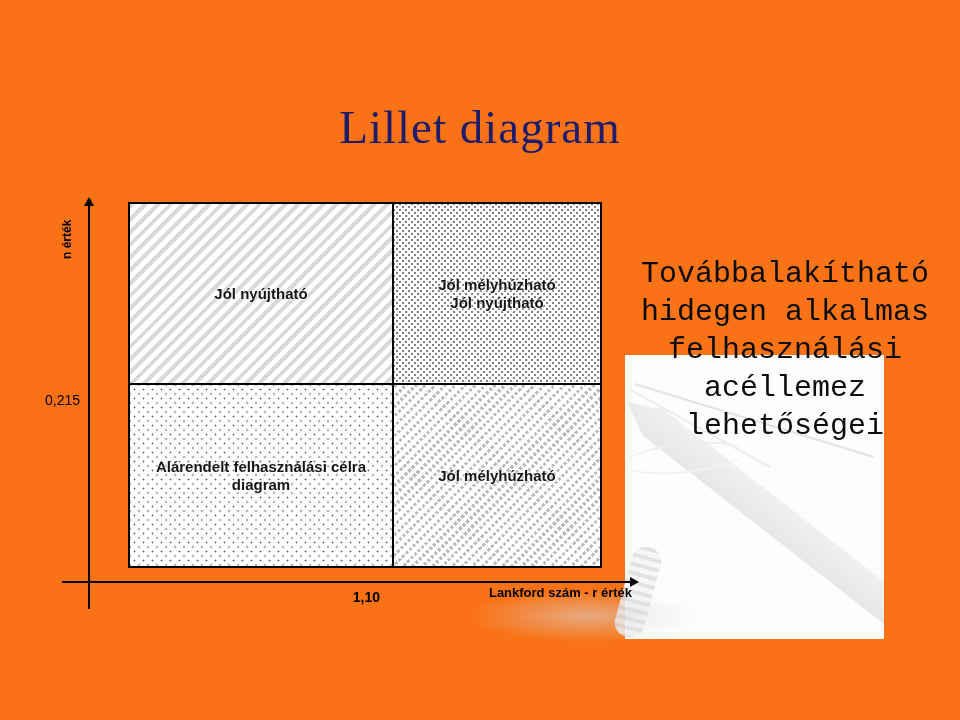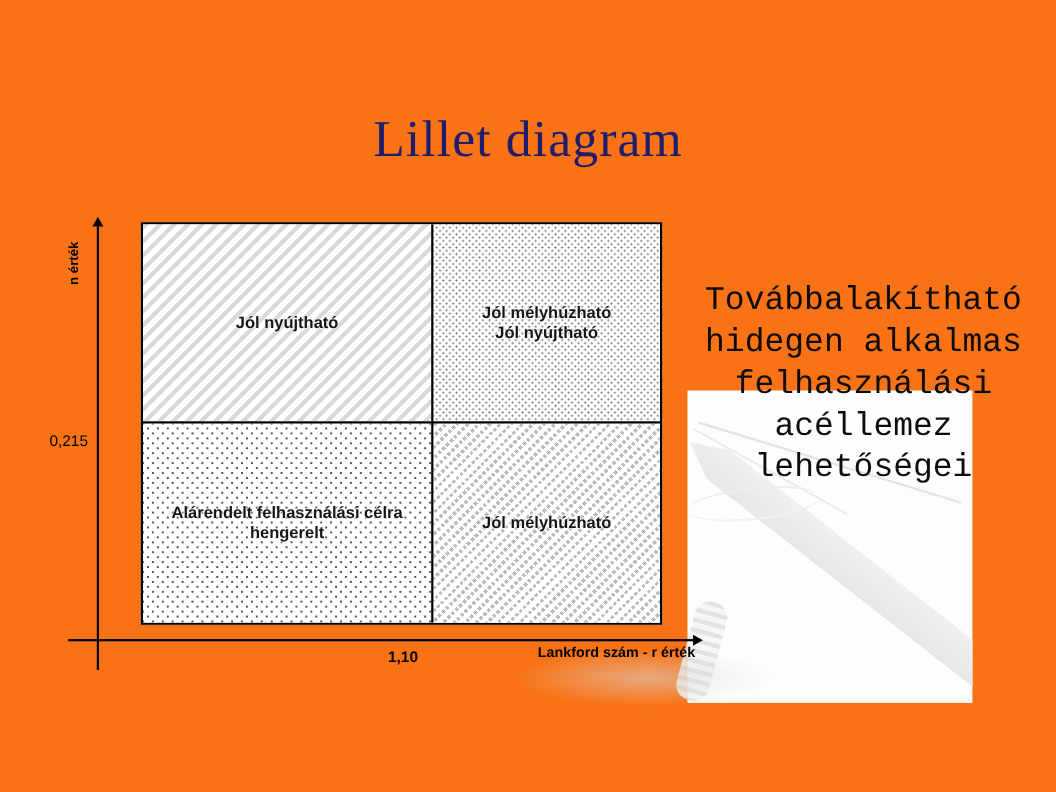--- a/index.html
+++ b/index.html
@@ -168,21 +168,21 @@
     <div class="plot-box">
       <div class="cell q-tl">
         <span>Jól nyújtható</span>
       </div>
       <div class="cell q-tr">
         <span>Jól mélyhúzható</span>
         <span>Jól nyújtható</span>
       </div>
       <div class="cell q-bl">
         <span>Alárendelt felhasználási célra</span>
-        <span>hengerelt</span>
+        <span>diagram</span>
       </div>
       <div class="cell q-br">
         <span>Jól mélyhúzható</span>
       </div>
     </div>
   </div>
 
   <div class="side-text">
     <div>Továbbalakítható</div>
     <div>hidegen alkalmas</div>

